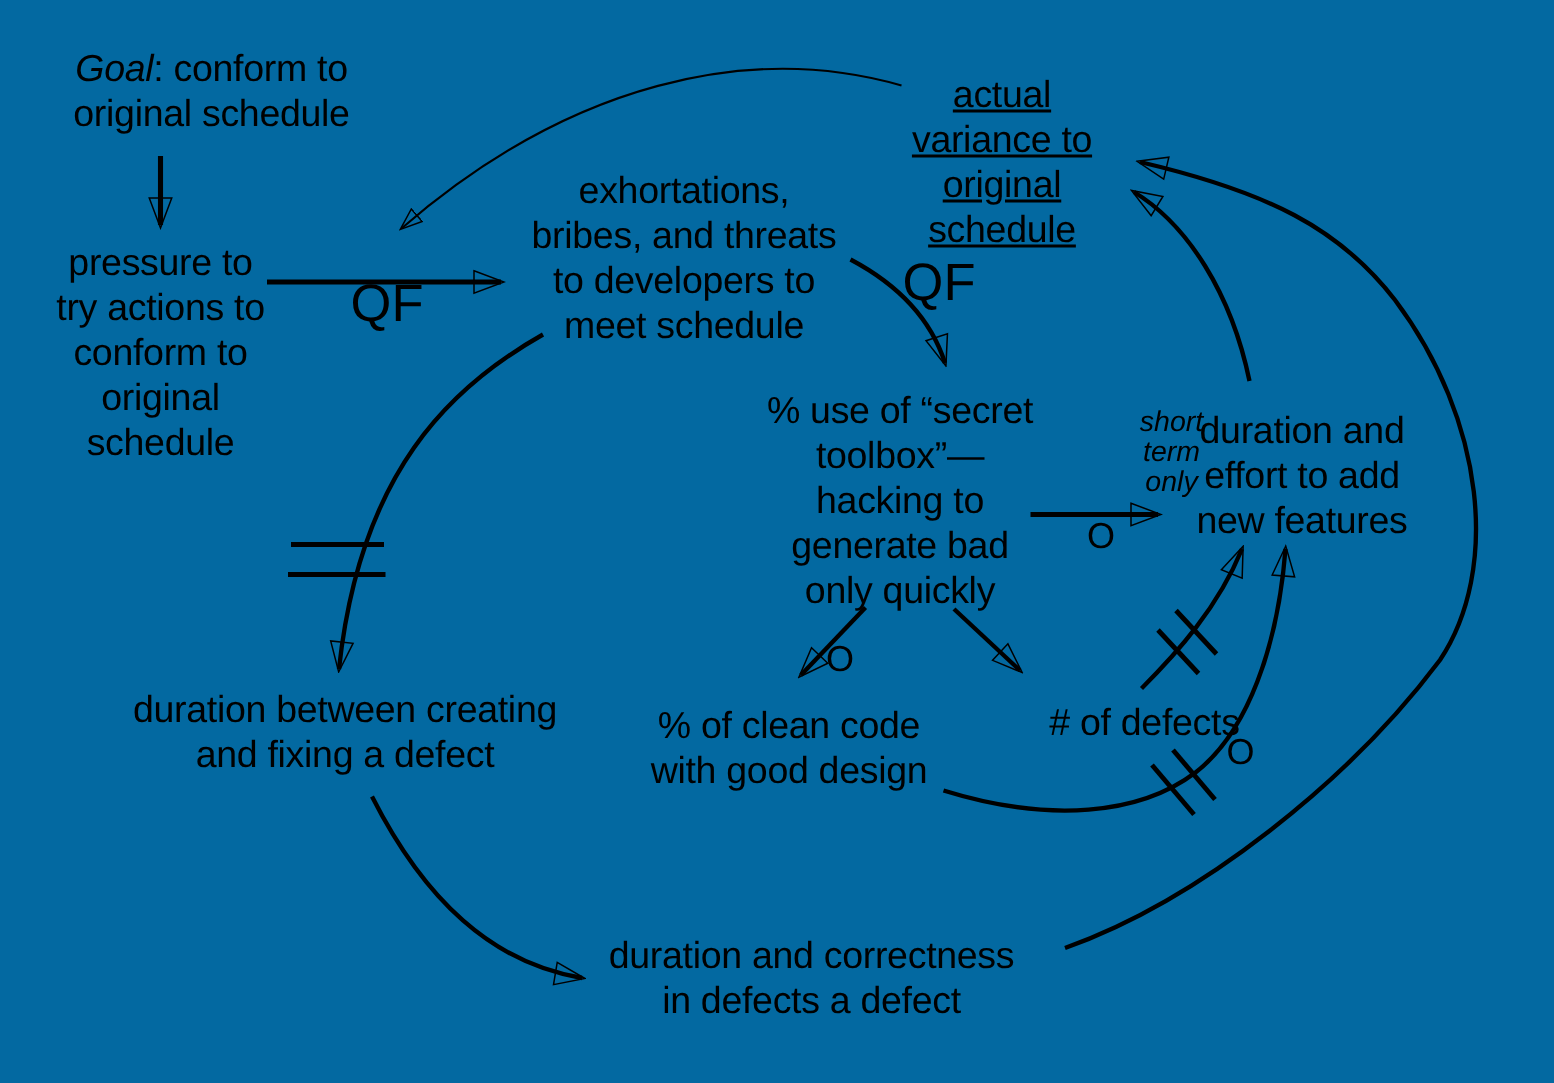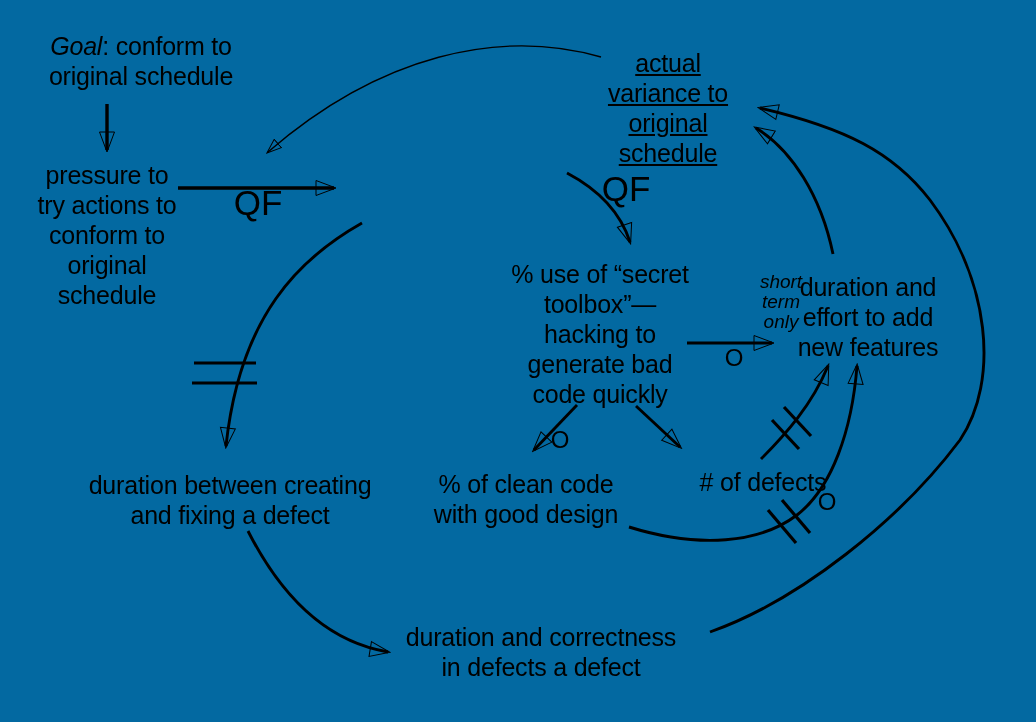--- a/index.html
+++ b/index.html
@@ -33,21 +33,21 @@
   .lbl-o{font-size:24px;line-height:24px;}
   .lbl-short{font-size:19px;line-height:20px;font-style:italic;margin-left:40px;}
 
   
   .n-goal        {left:141px; top:61px;  width:230px;}
   .n-pressure    {left:107px; top:235px; width:180px;}
   .n-exhort      {left:456px; top:172px; width:250px;}
   .n-variance    {left:668px; top:108px; width:160px;text-decoration:underline;}
   .n-toolbox     {left:600px; top:334px; width:215px;}
   .n-dur-effort  {left:868px; top:317px; width:170px;}
-  .n-dur-between {left:230px; top:500px; width:310px;}
+  .n-dur-between {left:230px; top:488px; width:310px;}
   .n-clean       {left:526px; top:499px; width:205px;}
   .n-defects     {left:763px; top:482px; width:170px;}
   .n-dur-correct {left:541px; top:652px; width:295px;}
 
   
   .l-qf1  {left:258px; top:203px;}
   .l-qf2  {left:626px; top:189px;}
   .l-short{left:741px; top:302px;}
   .l-o1   {left:734px; top:358px;}
   .l-o2   {left:560px; top:440px;}
@@ -99,31 +99,35 @@
 
   <div class="node n-goal"><span class="em">Goal</span><span>: conform to
 original schedule</span></div>
 
   <div class="node n-pressure">pressure to
 try actions to
 conform to
 original
 schedule</div>
 
+  <div class="node n-exhort">exhortations,
+bribes, and threats
+to developers to
+meet schedule</div>
 
   <div class="node n-variance">actual
 variance to
 original
 schedule</div>
 
   <div class="node n-toolbox">% use of “secret
 toolbox”—
 hacking to
 generate bad
-code quickly</div>
+only quickly</div>
 
   <div class="node n-dur-effort">duration and
 effort to add
 new features</div>
 
   <div class="node n-dur-between">duration between creating
 and fixing a defect</div>
 
   <div class="node n-clean">% of clean code
 with good design</div>

